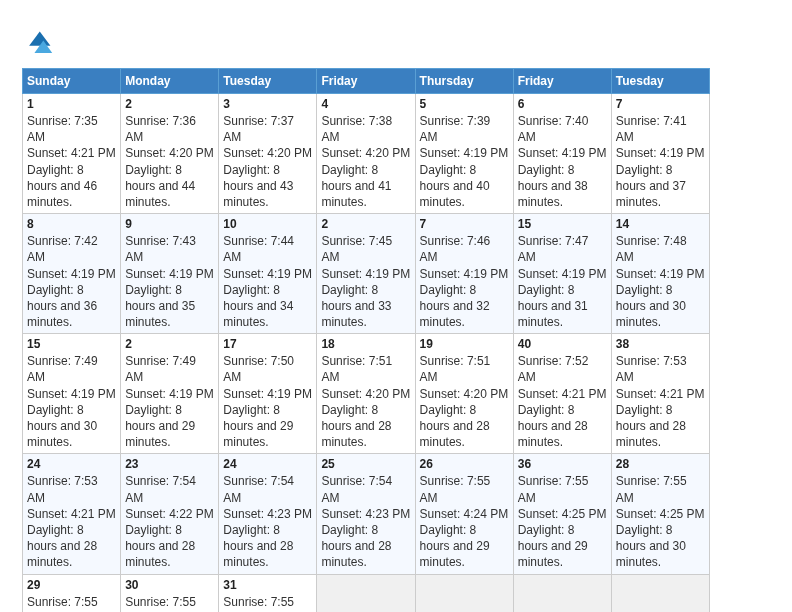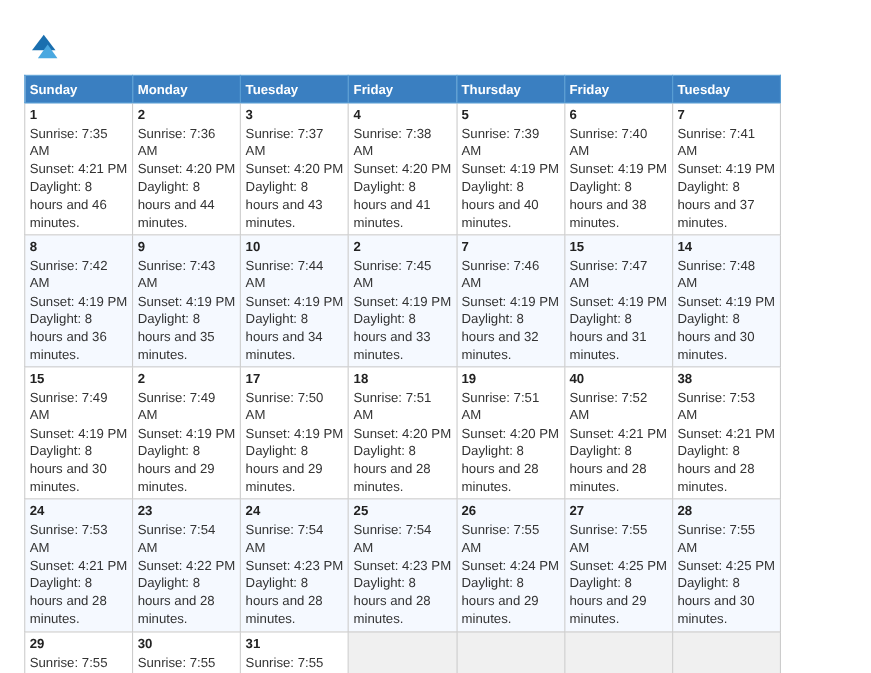--- a/index.html
+++ b/index.html
@@ -235,21 +235,21 @@
           </td>
           <td>
             <span class="day-num">25</span>
             <div class="cell-text">Sunrise: 7:54 AM<br>Sunset: 4:23 PM<br>Daylight: 8 hours and 28 minutes.</div>
           </td>
           <td>
             <span class="day-num">26</span>
             <div class="cell-text">Sunrise: 7:55 AM<br>Sunset: 4:24 PM<br>Daylight: 8 hours and 29 minutes.</div>
           </td>
           <td>
-            <span class="day-num">27</span>
+            <span class="day-num">36</span>
             <div class="cell-text">Sunrise: 7:55 AM<br>Sunset: 4:25 PM<br>Daylight: 8 hours and 29 minutes.</div>
           </td>
           <td>
             <span class="day-num">28</span>
             <div class="cell-text">Sunrise: 7:55 AM<br>Sunset: 4:25 PM<br>Daylight: 8 hours and 30 minutes.</div>
           </td>
         </tr>
         <tr>
           <td>
             <span class="day-num">29</span>

